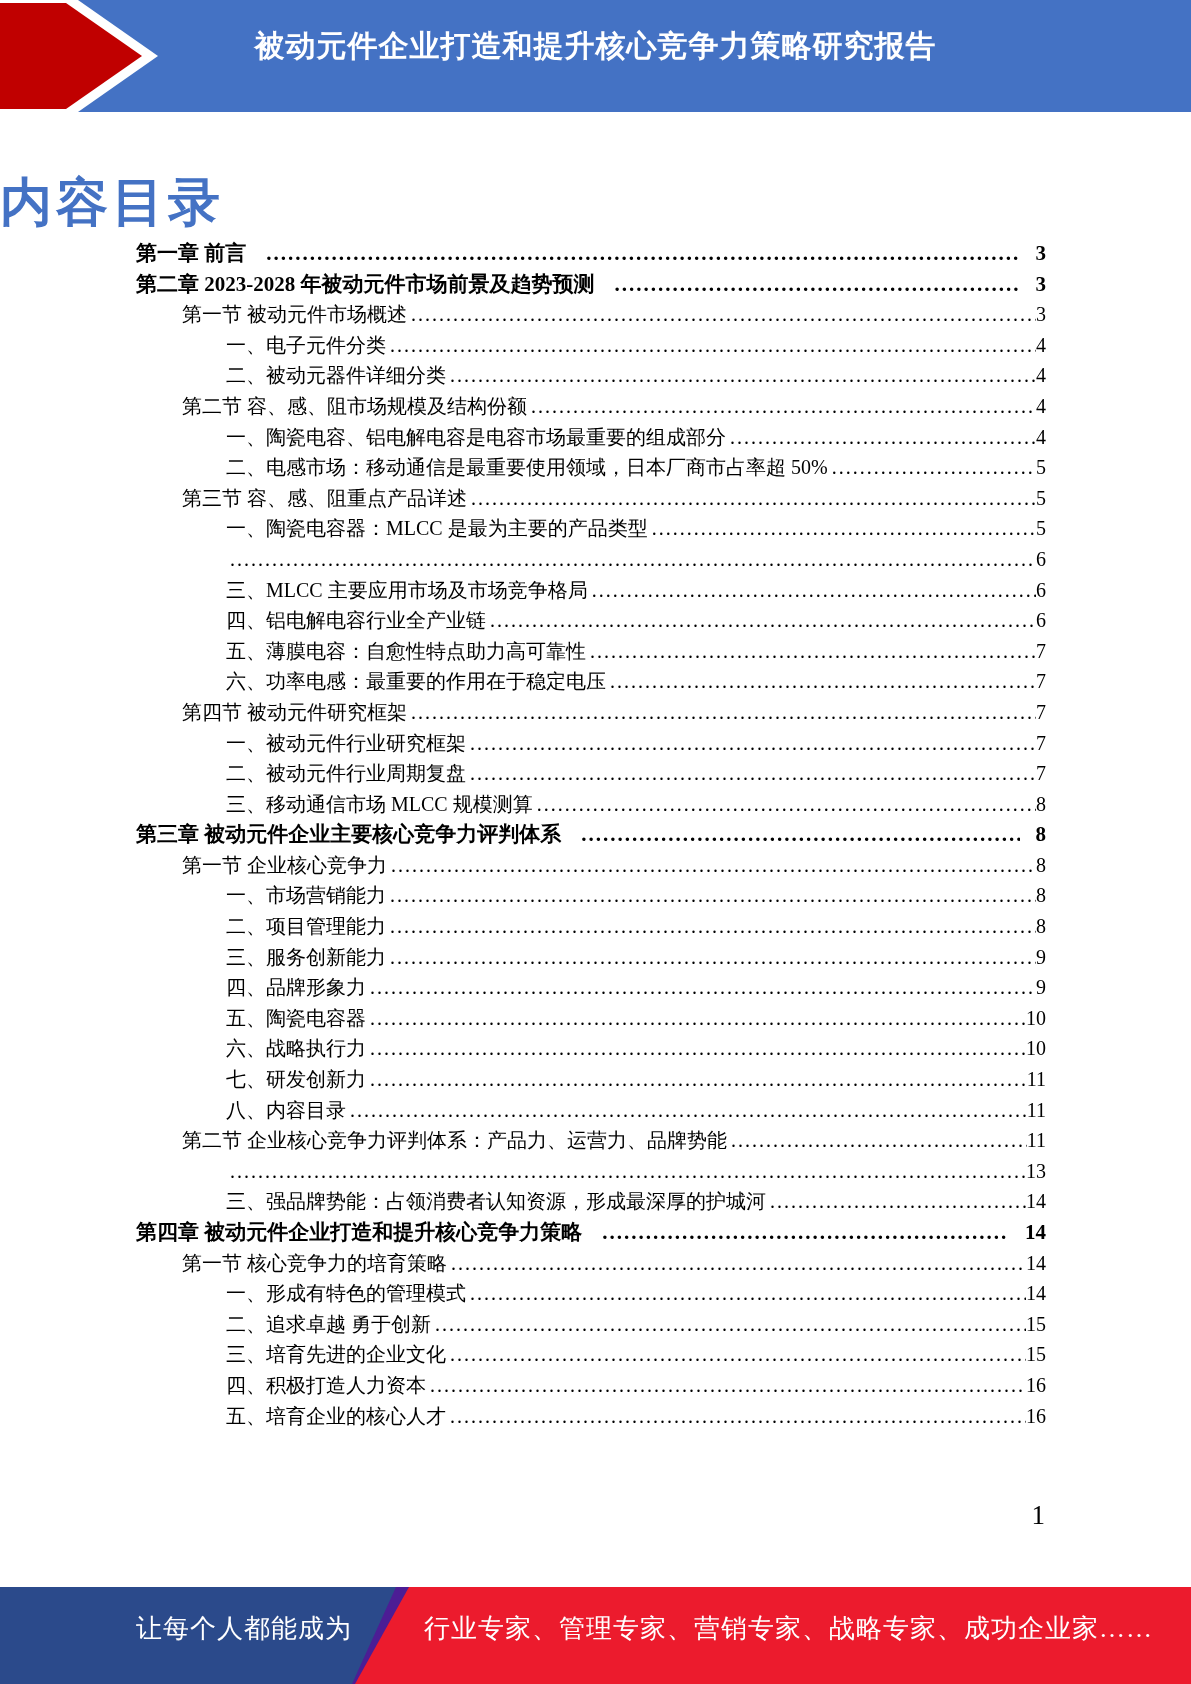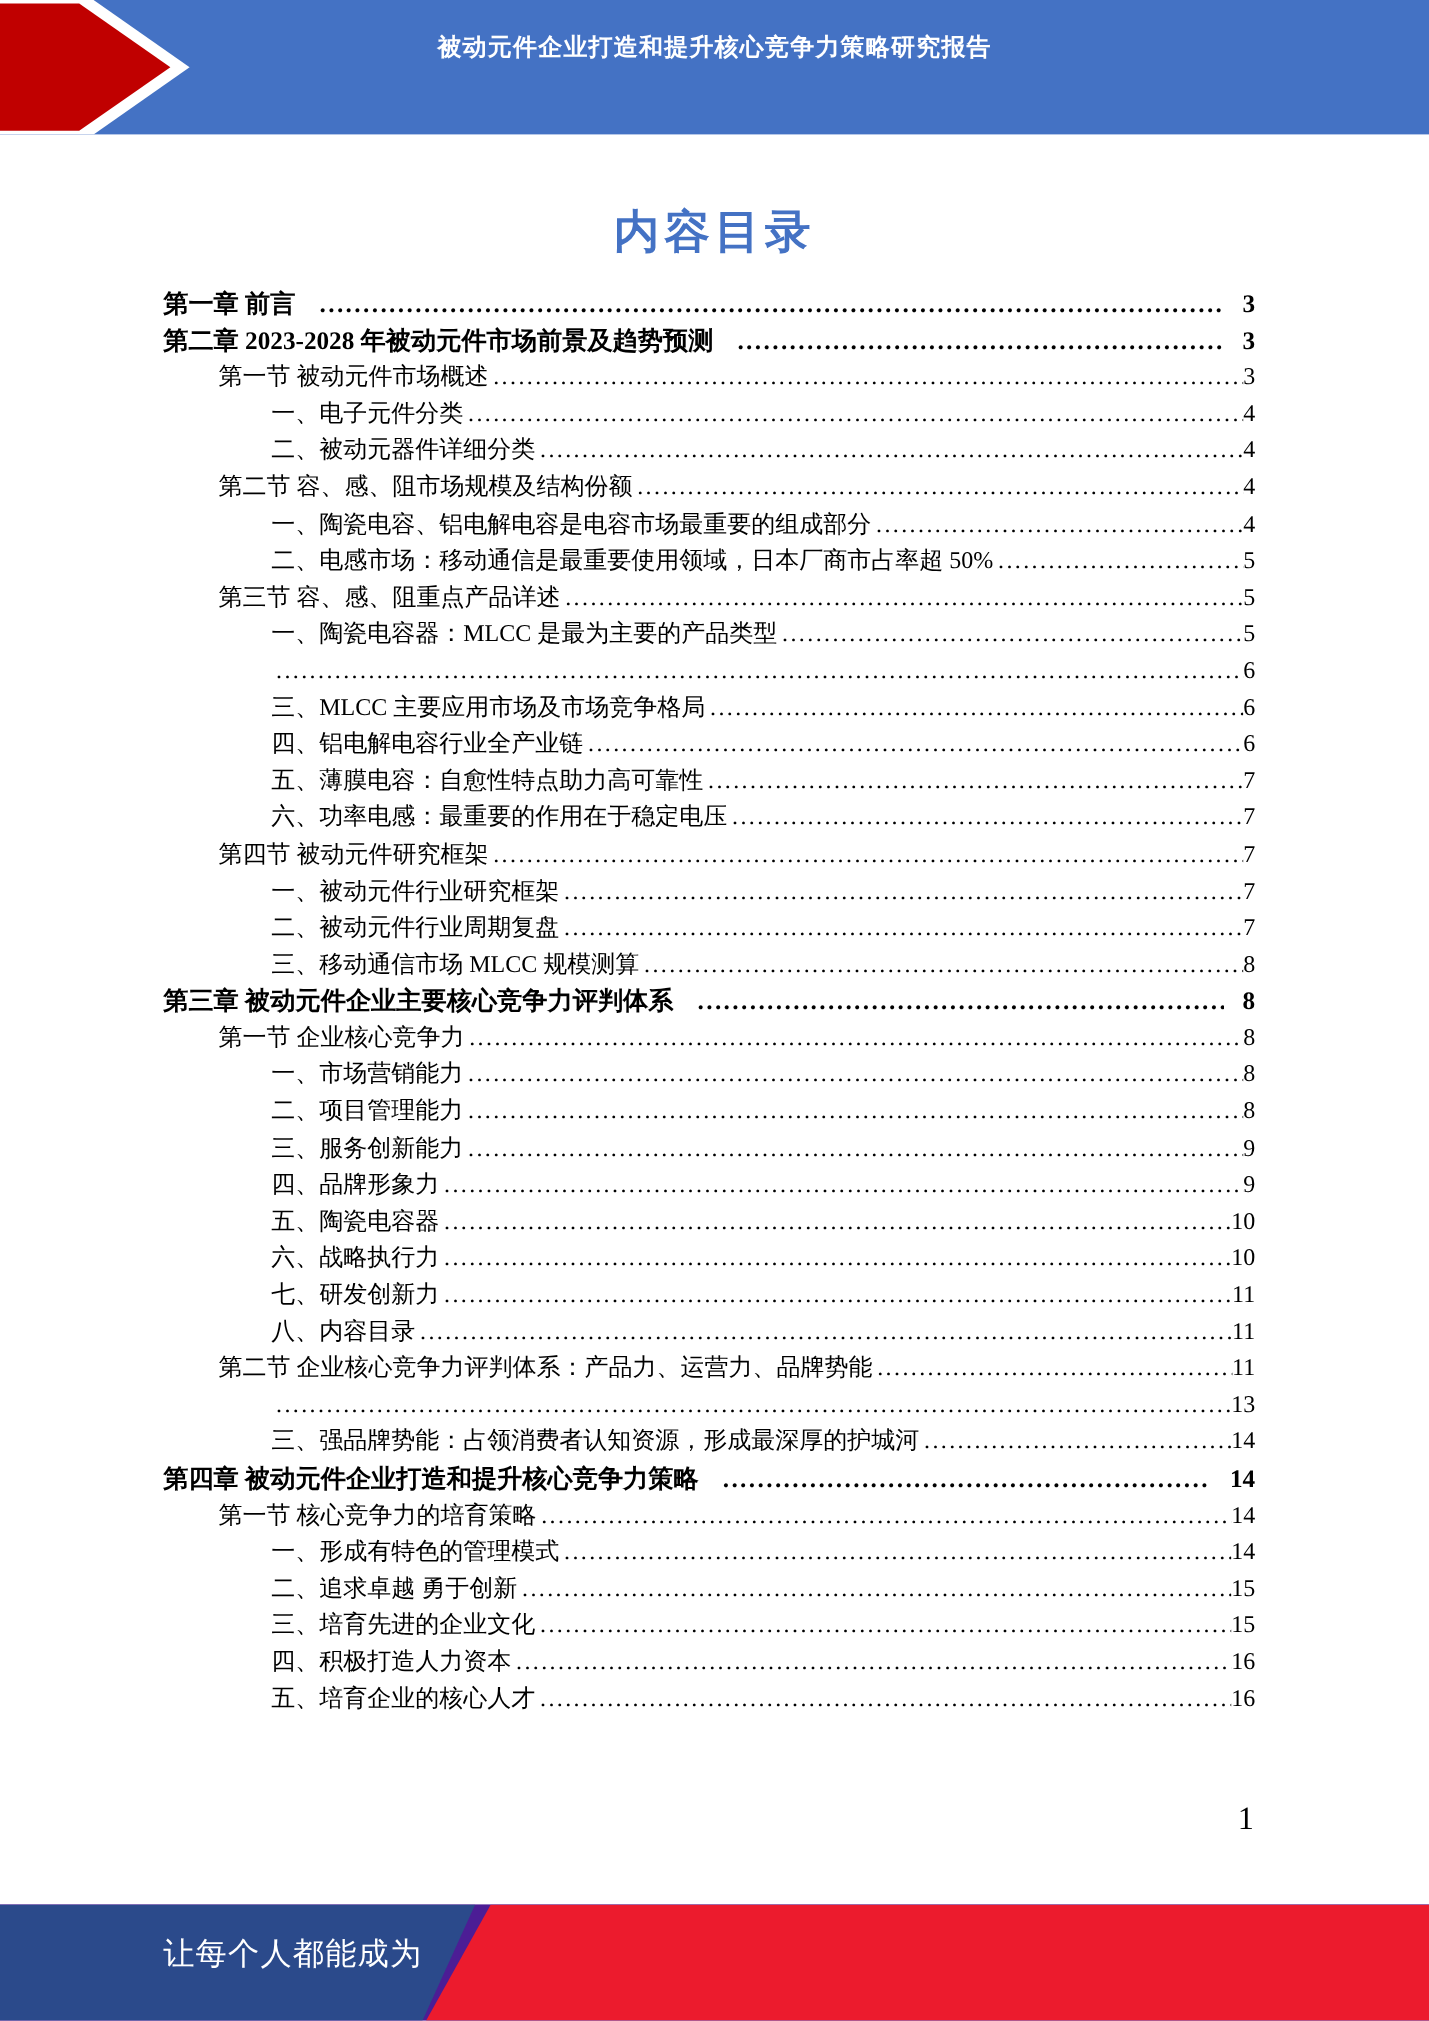--- a/index.html
+++ b/index.html
@@ -17,31 +17,31 @@
     width:1191px; height:112px;
     background:#4472C4;
   }
   .header-arrow { position:absolute; top:0; left:0; }
   .header-title {
     position:absolute; top:26px; left:0;
     width:100%; text-align:center;
     color:#ffffff;
     font-family:"Liberation Sans", sans-serif;
     font-weight:bold;
-    font-size:20px;
+    font-size:30px;
     letter-spacing:1px;
   }
 
   
   .toc-title {
     position:absolute; top:168px; left:0;
-    width:100%; text-align:center;
+    width:100%; 
     color:#4472C4;
     font-weight:bold;
-    font-size:38px;
+    font-size:52px;
     letter-spacing:4px;
   }
 
   
   .toc {
     position:absolute; top:238px; left:136px;
     width:910px;
   }
   .toc-row {
     display:flex;
@@ -313,13 +313,14 @@
       <span class="toc-page">16</span>
     </div>
   </div>
 
 <div class="page-num">1</div>
 
 <div class="footer">
   <div class="footer-blue" style="background: rgb(43, 74, 139);"></div>
   <div class="footer-red" style="background: rgb(236, 27, 45);"></div>
   <div class="footer-left-text">让每个人都能成为</div>
+  <div class="footer-right-text">行业专家、管理专家、营销专家、战略专家、成功企业家……</div>
 </div>
 
 </body></html>

